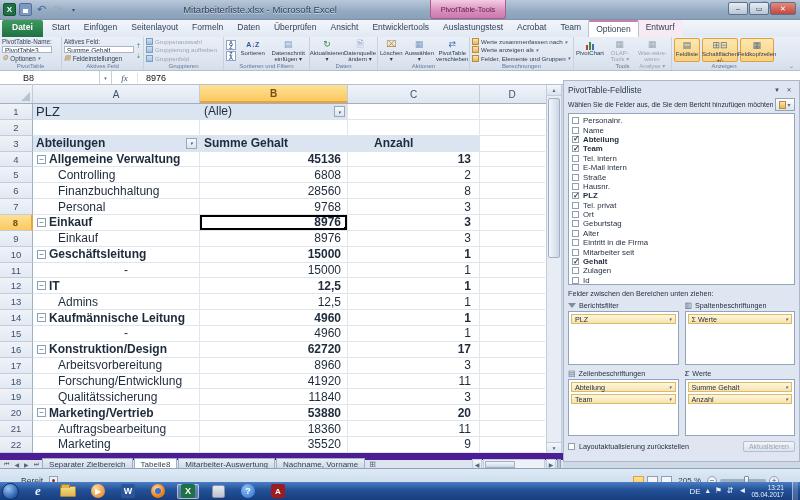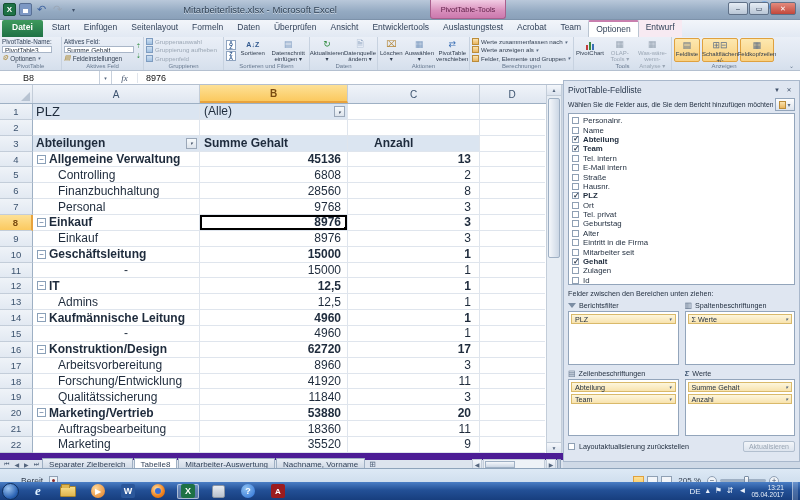--- a/index.html
+++ b/index.html
@@ -728,25 +728,25 @@
       <div class="fld">
         <span class="fcb"></span>
         <span class="flbl">Hausnr.</span>
       </div>
       <div class="fld on">
         <span class="fcb"></span>
         <span class="flbl">PLZ</span>
       </div>
       <div class="fld">
         <span class="fcb"></span>
+        <span class="flbl">Tel. privat</span>
+      </div>
+      <div class="fld">
+        <span class="fcb"></span>
         <span class="flbl">Ort</span>
-      </div>
-      <div class="fld">
-        <span class="fcb"></span>
-        <span class="flbl">Tel. privat</span>
       </div>
       <div class="fld">
         <span class="fcb"></span>
         <span class="flbl">Geburtstag</span>
       </div>
       <div class="fld">
         <span class="fcb"></span>
         <span class="flbl">Alter</span>
       </div>
       <div class="fld">

